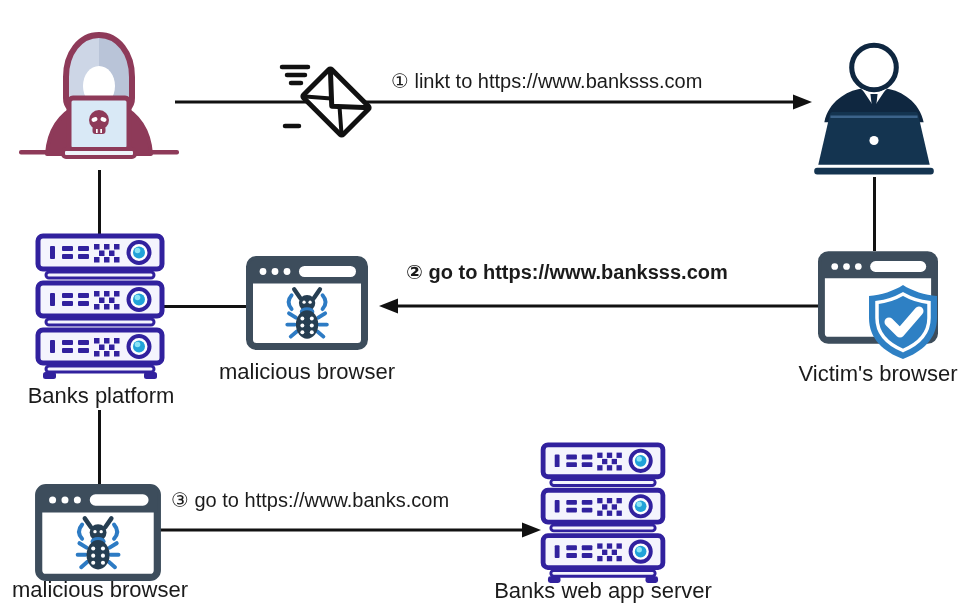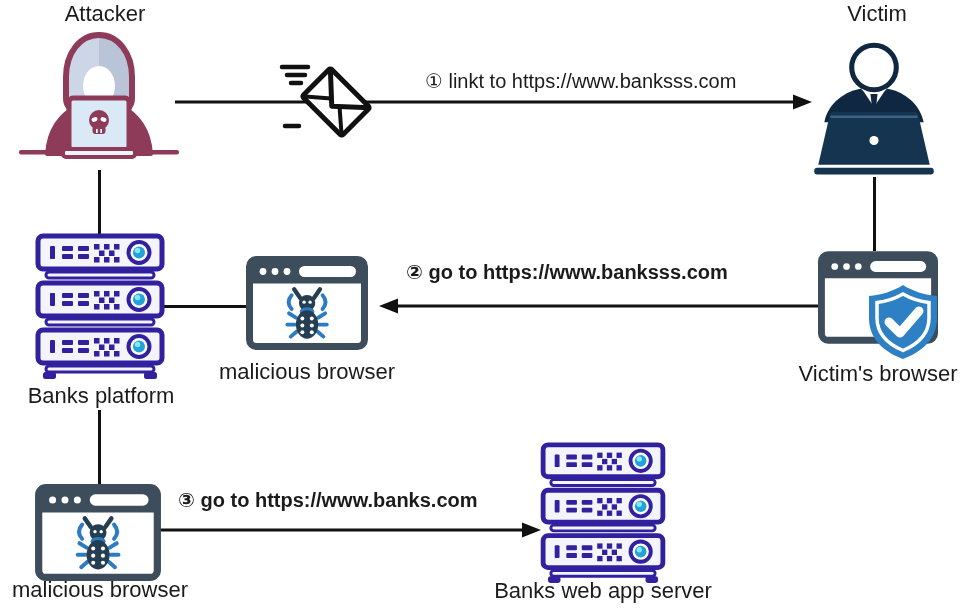--- a/index.html
+++ b/index.html
@@ -90,64 +90,62 @@
 
   <div class="connector" style="left:98px;top:170px;width:3px;height:65px;"></div>
   <div class="connector" style="left:873px;top:177px;width:3px;height:74px;"></div>
   <div class="connector" style="left:164px;top:305px;width:84px;height:3px;"></div>
   <div class="connector" style="left:98px;top:410px;width:3px;height:76px;"></div>
 
   <svg class="abs" style="left:174px;top:91px;" width="640" height="22" viewBox="0 0 640 22">
     <line x1="1" y1="11" x2="621" y2="11" stroke="#111" stroke-width="3.2"></line>
     <polygon points="619,3.5 638,11 619,18.5" fill="#111"></polygon>
   </svg>
-  <span class="edge-label" style="left:391px;top:70px;margin-left:34px;">① linkt to https://www.banksss.com</span>
+  <span class="edge-label" style="left:391px;top:70px;">① linkt to https://www.banksss.com</span>
 
   <svg class="abs" style="left:278px;top:58px;" width="100" height="88" viewBox="0 0 100 88">
     <path d="M4,9 H30 M9,17 H27 M13,25 H23 M7,68 H21" stroke="#111" stroke-width="4.5" stroke-linecap="round" fill="none"></path>
     <g transform="translate(58,44) rotate(45)">
       <rect x="-28" y="-20" width="56" height="40" rx="2" fill="#ffffff" stroke="#111" stroke-width="5" stroke-linejoin="round"></rect>
       <path d="M-28,-20 L0,6 L28,-20" fill="none" stroke="#111" stroke-width="5" stroke-linejoin="round"></path>
       <path d="M-28,20 L-6,1 M28,20 L6,1" fill="none" stroke="#111" stroke-width="4" stroke-linejoin="round"></path>
     </g>
   </svg>
 
   <svg class="abs" style="left:375px;top:295px;" width="445" height="22" viewBox="0 0 445 22">
     <line x1="443" y1="11" x2="21" y2="11" stroke="#111" stroke-width="3.2"></line>
     <polygon points="23,3.5 4,11 23,18.5" fill="#111"></polygon>
   </svg>
   <span class="edge-label" style="left:406px;top:261px;font-weight:bold;">② go to https://www.banksss.com</span>
 
   <svg class="abs" style="left:158px;top:519px;" width="386" height="22" viewBox="0 0 386 22">
     <line x1="2" y1="11" x2="366" y2="11" stroke="#111" stroke-width="3.2"></line>
     <polygon points="364,3.5 383,11 364,18.5" fill="#111"></polygon>
   </svg>
-  <span class="edge-label" style="left:178px;top:489px;font-weight:bold;">③ go to https://www.banks.com</span>
+  <span class="edge-label" style="left:171px;top:489px;">③ go to https://www.banks.com</span>
 
-  <span class="node-label" style="left:30px;top:1px;width:150px;">Attacker</span>
   <svg class="abs" style="left:18px;top:28px;" width="162" height="148" viewBox="0 0 160 148">
     <rect x="0" y="122" width="160" height="4.5" rx="2" fill="#8e3a59"></rect>
     <path d="M28,126 C30,98 45,84 60,77 L100,77 C115,84 130,98 132,126 Z" fill="#8e3a59" stroke="#8e3a59" stroke-width="4" stroke-linejoin="round"></path>
     <path d="M80,7 C61,7 47,25 47,49 L47,70 C47,79 53,83 59,83 L101,83 C107,83 113,79 113,70 L113,49 C113,25 99,7 80,7 Z" fill="#cdd6e6"></path>
     <path d="M80,7 C99,7 113,25 113,49 L113,70 C113,79 107,83 101,83 L80,83 Z" fill="#b9c4d8"></path>
     <ellipse cx="80" cy="58" rx="16" ry="20" fill="#ffffff"></ellipse>
     <path d="M80,7 C61,7 47,25 47,49 L47,70 C47,79 53,83 59,83 L101,83 C107,83 113,79 113,70 L113,49 C113,25 99,7 80,7 Z" fill="none" stroke="#8e3a59" stroke-width="6"></path>
     <rect x="50" y="70" width="60" height="52" rx="4" fill="#d9e9f6" stroke="#8e3a59" stroke-width="5"></rect>
     <g>
       <circle cx="80" cy="92" r="10" fill="#8e3a59"></circle>
       <rect x="73.5" y="98" width="13" height="8" rx="3" fill="#8e3a59"></rect>
       <ellipse cx="75.5" cy="91.5" rx="3" ry="2.2" fill="#ffffff" transform="rotate(-18 75.5 91.5)"></ellipse>
       <ellipse cx="84.5" cy="91.5" rx="3" ry="2.2" fill="#ffffff" transform="rotate(18 84.5 91.5)"></ellipse>
       <rect x="77" y="101" width="1.7" height="4" fill="#ffffff"></rect>
       <rect x="81.3" y="101" width="1.7" height="4" fill="#ffffff"></rect>
     </g>
     <rect x="44" y="121" width="72" height="8" rx="3" fill="#eef4fa" stroke="#8e3a59" stroke-width="4"></rect>
   </svg>
 
-  <span class="node-label" style="left:817px;top:1px;width:120px;">Victim</span>
   <svg class="abs" style="left:808px;top:27px;" width="132" height="152" viewBox="0 0 130 150">
     <circle cx="65" cy="40" r="22" fill="#ffffff" stroke="#0f2740" stroke-width="5"></circle>
     <path d="M43,36 C43,14 87,14 87,36 L84,32 C84,23 74,20 65,20 C56,20 46,23 46,32 Z" fill="#0f2740"></path>
     <path d="M16,94 C20,74 38,63 52,61 L65,72 L78,61 C92,63 110,74 114,94 Z" fill="#0f2740"></path>
     <path d="M53,61 L65,79 L77,61 L65,67 Z" fill="#ffffff"></path>
     <path d="M61.5,66 L68.5,66 L66.5,84 L63.5,84 Z" fill="#0f2740"></path>
     <path d="M24,84 L106,84 Q108,84 108.5,86 L120,136 L10,136 L21.5,86 Q22,84 24,84 Z" fill="#143450"></path>
     <path d="M22,88.5 H108" stroke="#3c638a" stroke-width="2.5"></path>
     <circle cx="65" cy="112" r="4.5" fill="#ffffff"></circle>
     <rect x="6" y="139" width="118" height="6.5" rx="3" fill="#143450"></rect>

